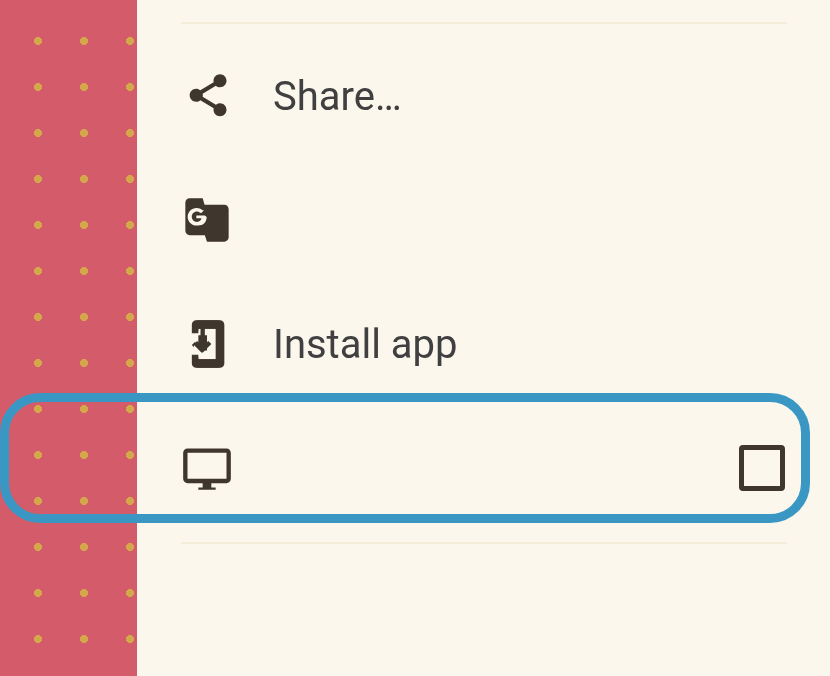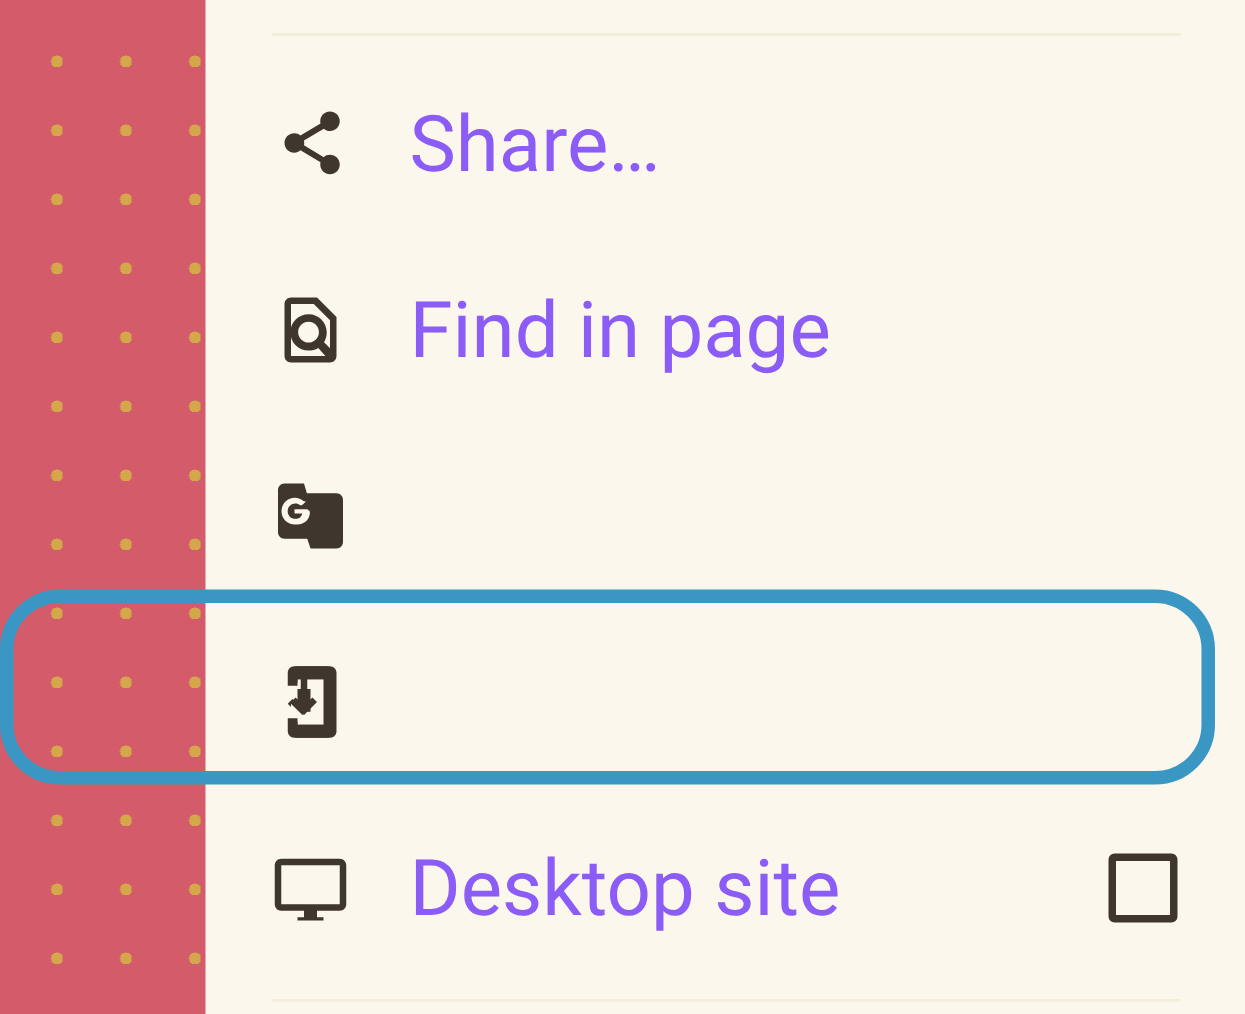--- a/index.html
+++ b/index.html
@@ -47,22 +47,22 @@
       display: flex;
       align-items: center;
       justify-content: flex-start;
     }
     .icon-wrap svg {
       width: 52px;
       height: 52px;
       fill: #3f362d;
     }
     .menu-label {
-      font-size: 52px;
-      color: #8b5cf6;
+      font-size: 40px;
+      color: #404040;
       font-weight: 400;
     }
     .checkbox-wrap {
       margin-left: auto;
       margin-right: 46px;
       width: 46px;
       height: 46px;
       border: 5px solid #3f362d;
       border-radius: 4px;
     }
@@ -89,28 +89,20 @@
 
   <div class="menu-item">
     <span class="icon-wrap">
       <svg viewBox="0 0 24 24">
           <path d="M18 8c1.66 0 3-1.34 3-3s-1.34-3-3-3-3 1.34-3 3c0 .24.03.47.08.7L8.91 9.38C8.39 8.93 7.73 8.67 7 8.67c-1.66 0-3 1.34-3 3s1.34 3 3 3c.73 0 1.39-.26 1.91-.71l6.17 3.68c-.05.23-.08.46-.08.7 0 1.66 1.34 3 3 3s3-1.34 3-3-1.34-3-3-3c-.73 0-1.39.26-1.91.71L9.99 12.4c.05-.24.08-.48.08-.73s-.03-.49-.08-.73l6.1-3.65C16.61 7.74 17.27 8 18 8z"></path>
         </svg>
     </span>
     <span class="menu-label">Share…</span>
   </div>
 
-  <div class="menu-item">
-    <span class="icon-wrap">
-      <svg viewBox="0 0 24 24">
-          <path d="M14 2H6C4.9 2 4 2.9 4 4v16c0 1.1.9 2 2 2h12c1.1 0 2-.9 2-2V8l-6-6zM6 4h7l5 5v8.58l-1.84-1.84c.55-.88.84-1.92.84-3 0-3.09-2.51-5.6-5.6-5.6s-5.6 2.51-5.6 5.6 2.51 5.6 5.6 5.6c1.08 0 2.12-.29 3-.84L16.58 20H6V4zm5.4 11.88c-1.76 0-3.2-1.44-3.2-3.2s1.44-3.2 3.2-3.2 3.2 1.44 3.2 3.2-1.44 3.2-3.2 3.2z"></path>
-        </svg>
-    </span>
-    <span class="menu-label">Find in page</span>
-  </div>
 
   <div class="menu-item">
     <span class="icon-wrap">
       <svg viewBox="0 0 24 24">
           <path d="M20 5h-9.12L10 2H4C2.9 2 2 2.9 2 4v13c0 1.1.9 2 2 2h7l1 3h8c1.1 0 2-.9 2-2V7c0-1.1-.9-2-2-2zM7.17 14.59c-2.25 0-4.09-1.83-4.09-4.09s1.83-4.09 4.09-4.09c1.04 0 1.99.37 2.74 1.07l.7.07-1.23 1.18-.6-.06c-.38-.36-.89-.54-1.45-.54-1.3 0-2.36 1.06-2.36 2.37s1.06 2.37 2.36 2.37c1.31 0 1.98-.75 2.12-1.64H7.08V9.91h3.95l.1.08c.4.26.7.52.7.79-.01 2.22-1.54 3.81-3.93 3.81zM13.2 12.88c.33.73.65 1.46 1.06 2.13l-1.04 1.03.98.98 1.04-1.03c.61.45 1.29.8 2.05 1l.27-1.3c-.55-.15-1.05-.4-1.5-.73l2.37-2.37h-1.39l-1.68 1.68c-.28-.49-.52-1.01-.76-1.54l-1.4.15zm6.8-1.38h-2.5V10h-1.5v1.5H13.5v1.5H20v-1.5z"></path>
         </svg>
     </span>
   </div>
 
   <div class="menu-item">
@@ -123,29 +115,29 @@
           <path d="M14 7v4.5l-3.5 3.5L9 13.5 13 9.5V7h1z" fill="none"></path>
           <g>
             <path d="M17 2H7C5.9 2 5 2.9 5 4v3h2V6h10v12H7v-1H5v3c0 1.1.9 2 2 2h10c1.1 0 2-.9 2-2V4c0-1.1-.9-2-2-2zM7 4h10v1H7V4zm10 16H7v-1h10v1z" fill="none"></path>
           </g>
         </svg>
       <svg viewBox="0 0 24 24" style="margin-left:-52px">
           <path d="M17 1H7C5.9 1 5 1.9 5 3v4h3V5h8v14H8v-2H5v4c0 1.1.9 2 2 2h10c1.1 0 2-.9 2-2V3c0-1.1-.9-2-2-2z"></path>
           <path d="M12 7l-1.41 1.41L12.17 10H4v2h8.17l-1.58 1.59L12 15l4-4-4-4z" transform="rotate(90 10 11) translate(-1 0)"></path>
         </svg>
     </span>
+    <span class="menu-label">Install app</span>
   </div>
 
   <div class="menu-item">
     <span class="icon-wrap">
       <svg viewBox="0 0 24 24">
           <path d="M21 3H3C1.9 3 1 3.9 1 5v12c0 1.1.9 2 2 2h7v2H8v1h8v-1h-2v-2h7c1.1 0 2-.9 2-2V5c0-1.1-.9-2-2-2zm0 14H3V5h18v12z"></path>
         </svg>
     </span>
-    <span class="menu-label">Desktop site</span>
     <span class="checkbox-wrap"></span>
   </div>
 
   <div class="divider"></div>
 
 </div>
 
 <div class="highlight-ring"></div>
 
 </body></html>

